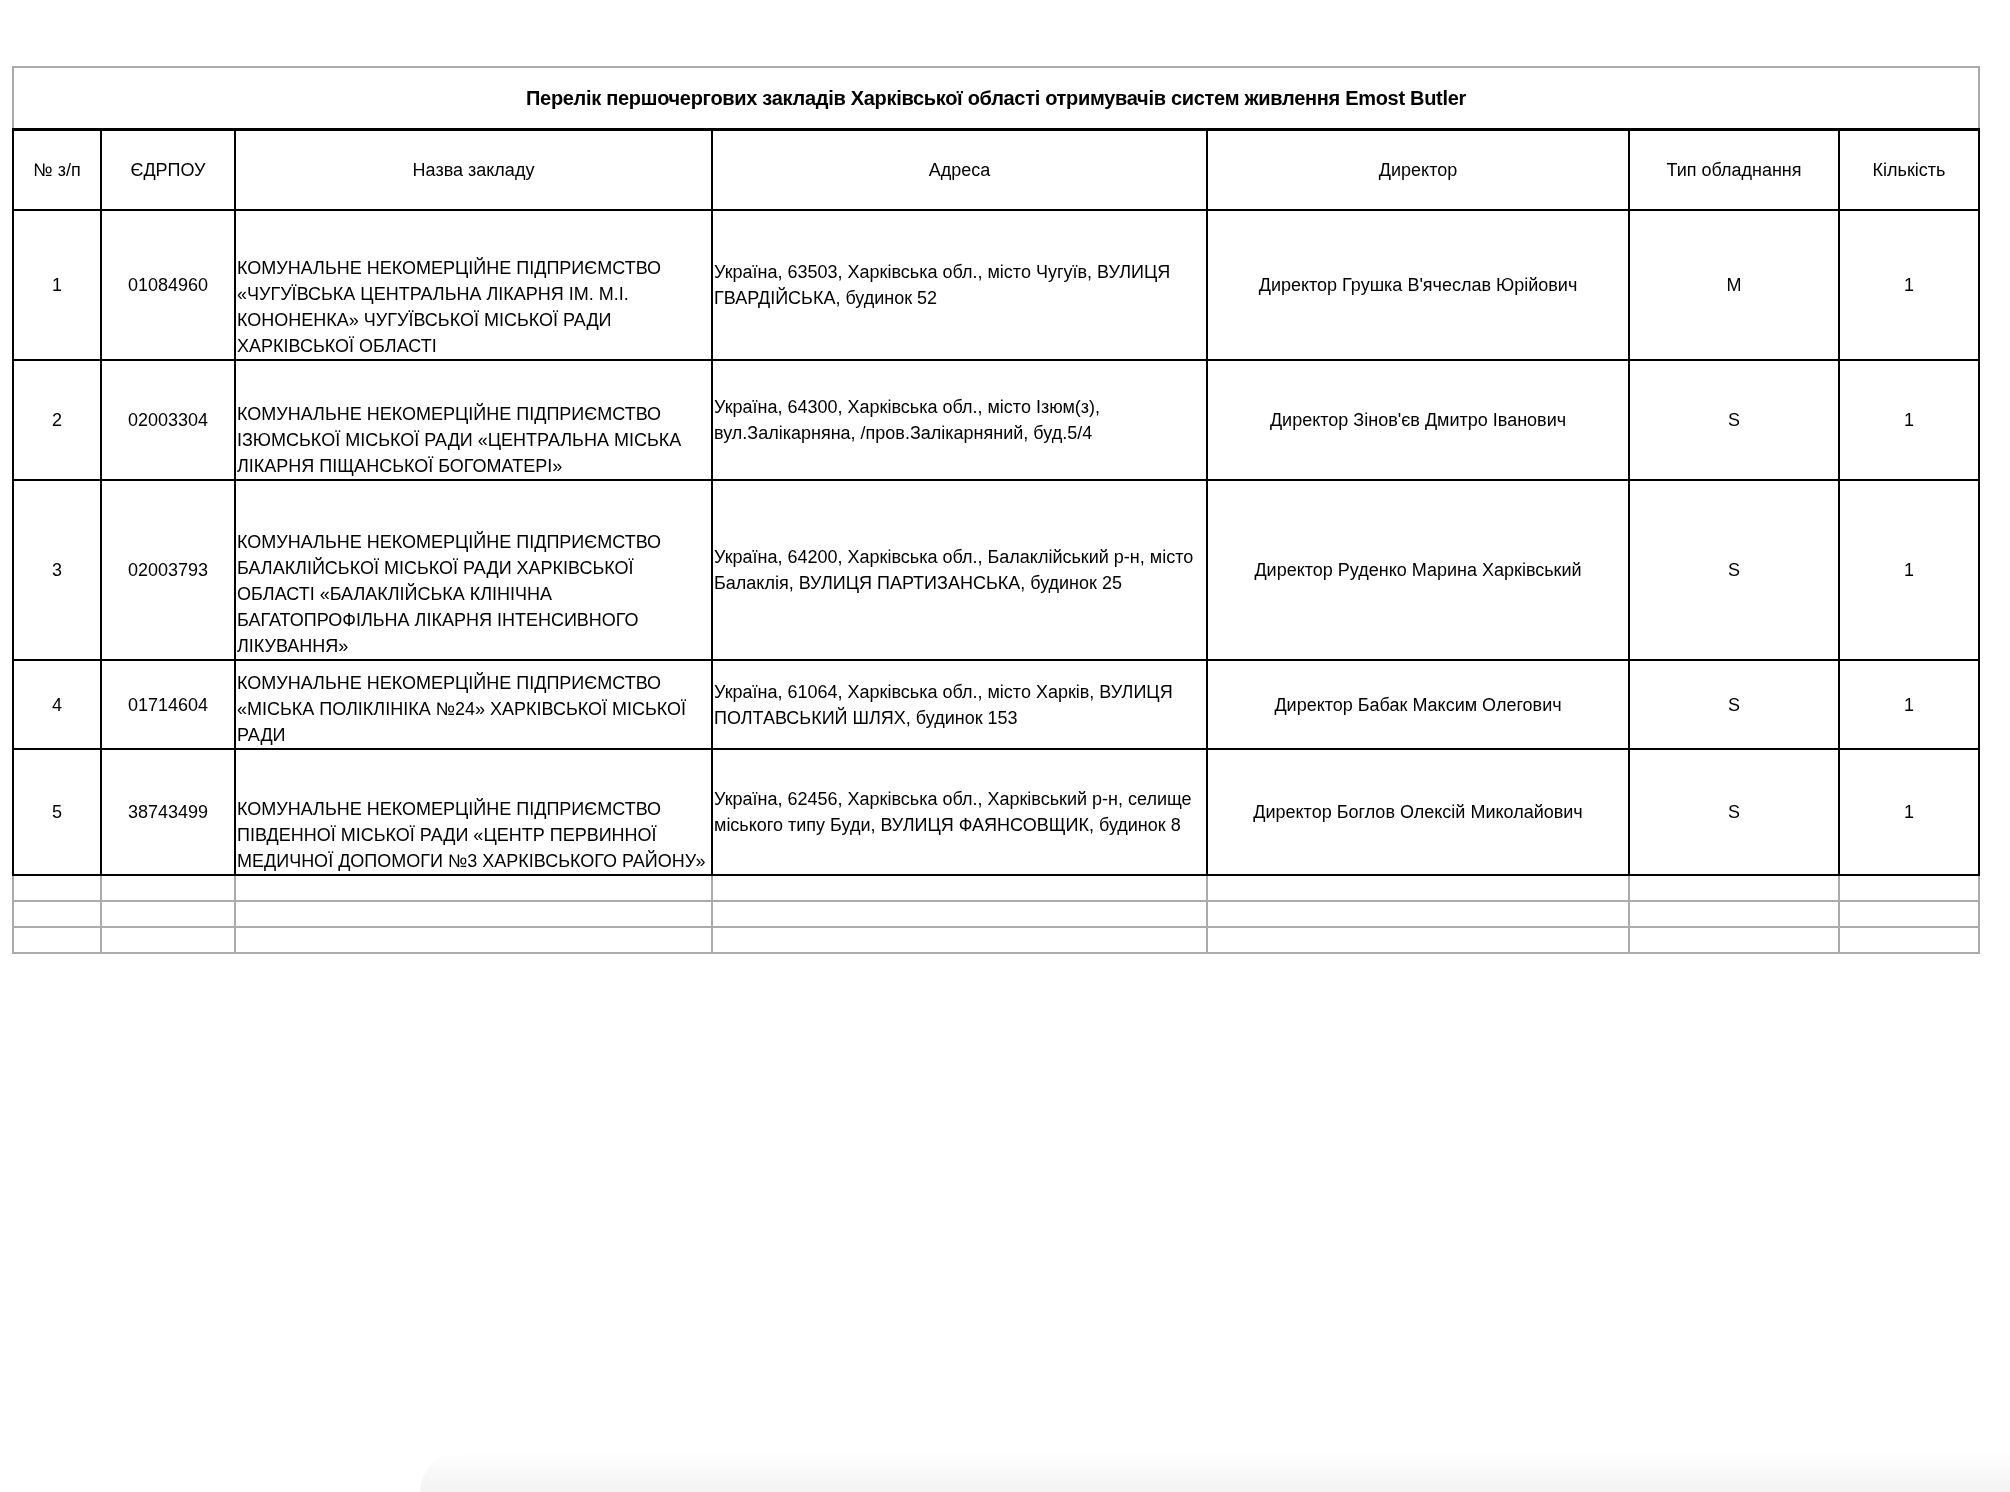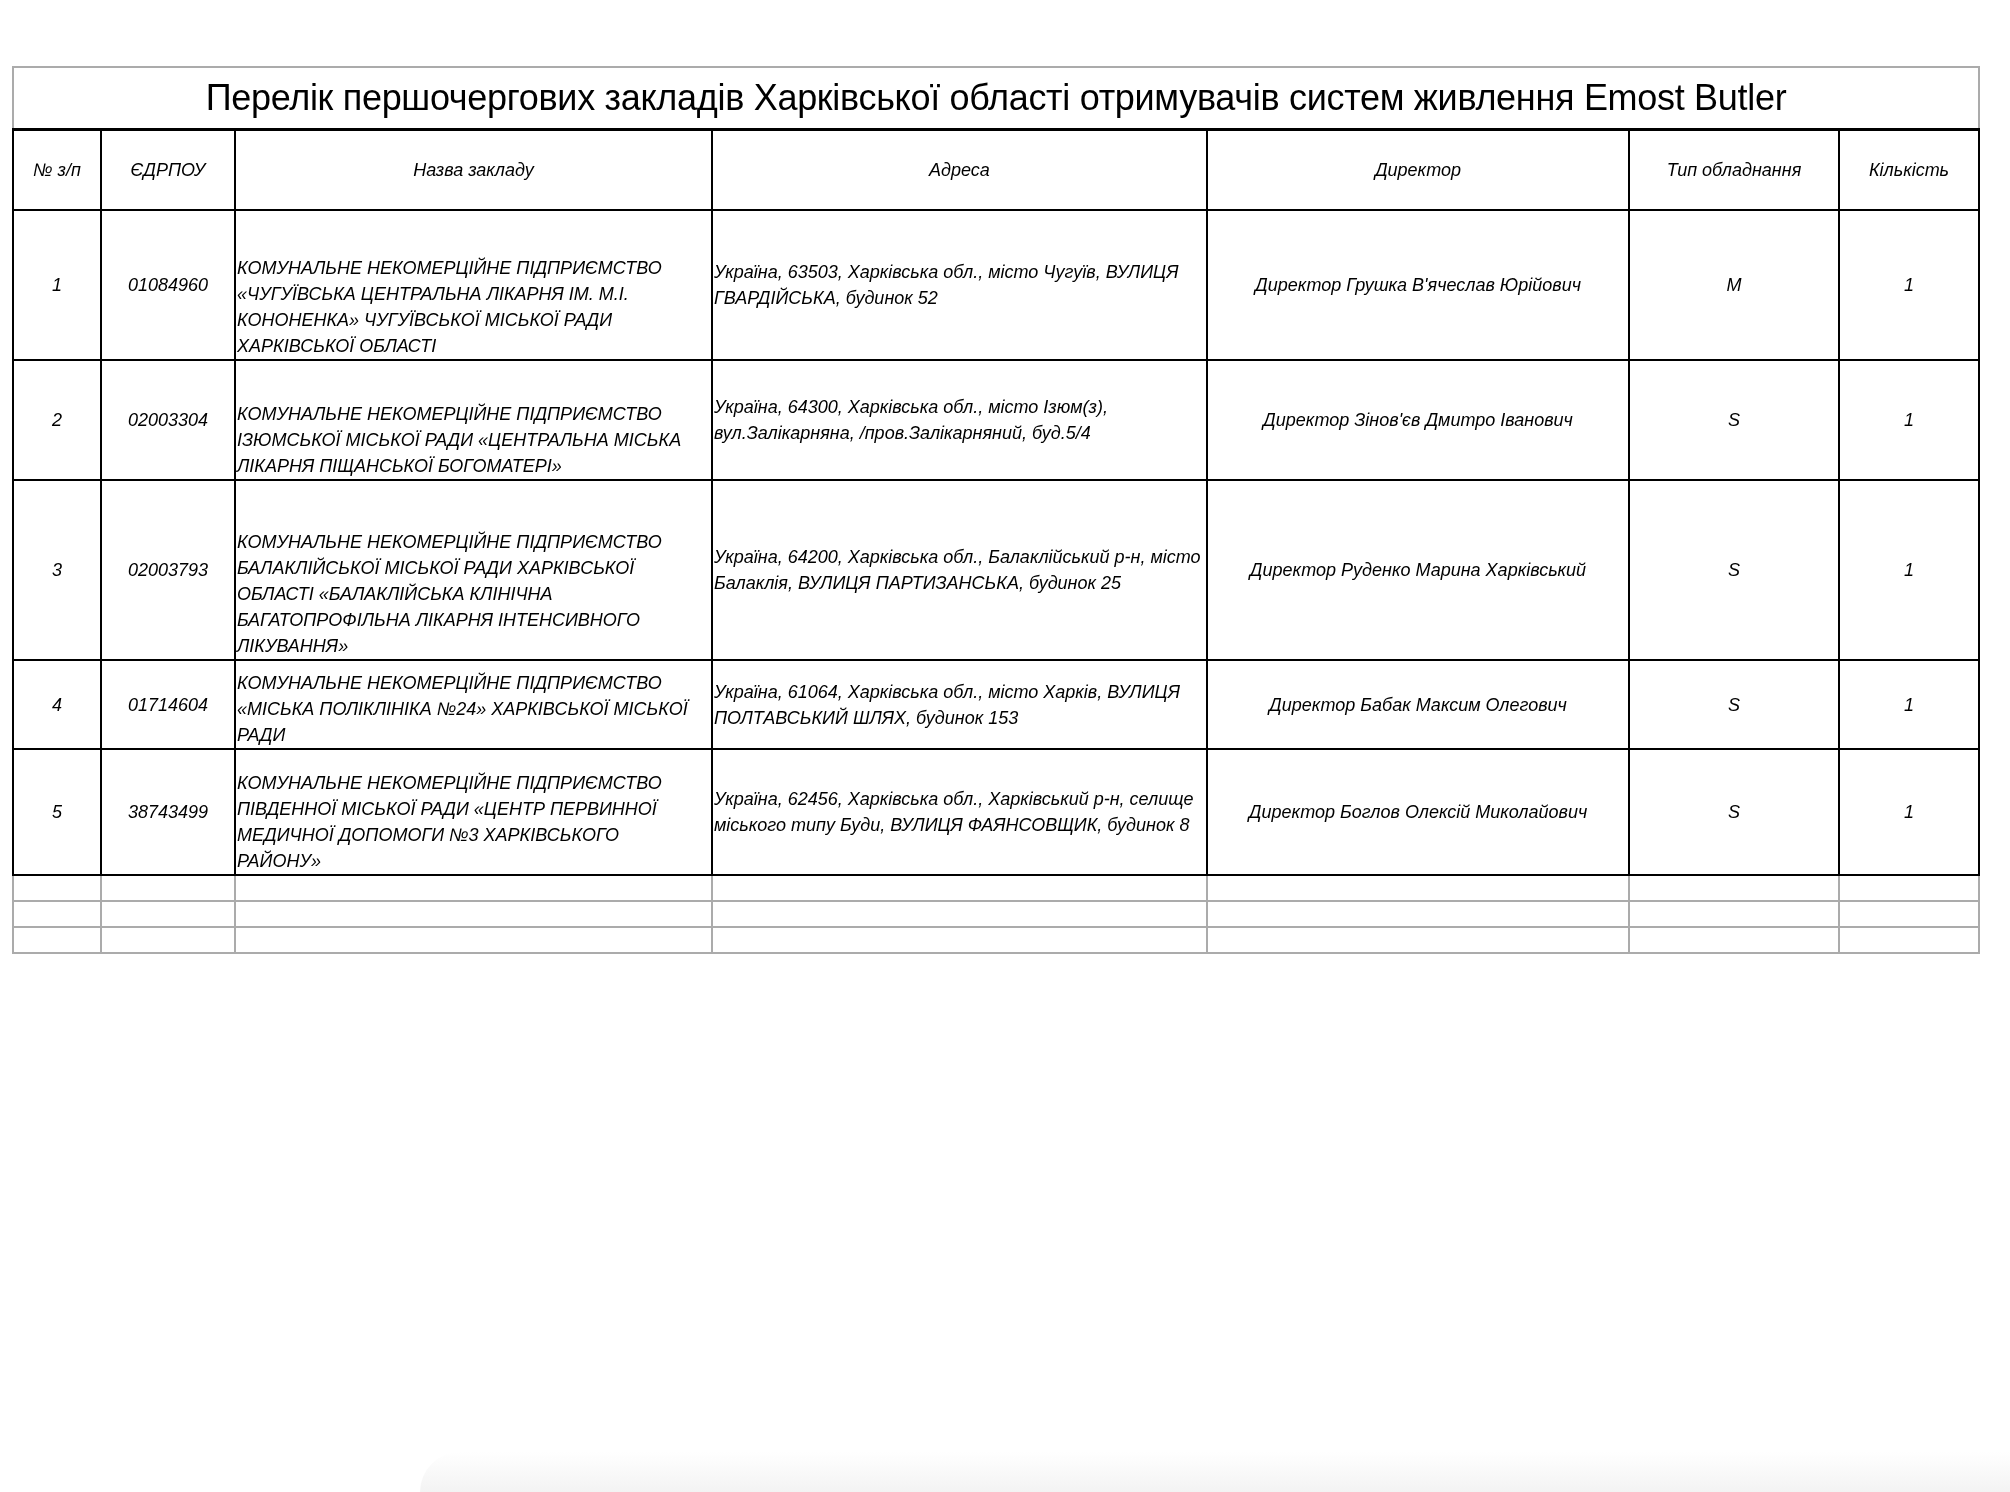--- a/index.html
+++ b/index.html
@@ -4,25 +4,25 @@
 <style>
   html, body { margin: 0; padding: 0; background: #ffffff; }
   body {
     width: 2010px; height: 1492px; position: relative; overflow: hidden;
     font-family: "Liberation Sans", sans-serif; color: #000;
   }
   .sheet { position: absolute; left: 12px; top: 66px; }
   table { border-collapse: collapse; table-layout: fixed; }
   td, th { padding: 0; vertical-align: middle; font-weight: normal; }
   .title-cell {
-    height: 60px; text-align: center; font-size: 36px; font-weight: normal;
+    height: 60px; text-align: center; font-size: 20px; font-weight: bold;
     border: 2px solid #ababab; border-bottom: 3px solid #000;
     letter-spacing: -0.3px;
   }
-  .hdr th, .row td { border: 2.5px solid #000; font-style: italic; }
+  .hdr th, .row td { border: 2.5px solid #000; }
   .hdr th { height: 78px; font-size: 18px; text-align: center; }
   .row td { font-size: 18px; line-height: 26px; }
   .c { text-align: center; }
   .l { text-align: left; padding-left: 1px; padding-right: 4px; }
   .empty td { border: 2px solid #ababab; height: 24px; }
   .empty:first-of-type td { border-top: 2.5px solid #000; }
   .shadow {
     position: absolute; left: 420px; right: 0; bottom: 0; height: 40px;
     background: linear-gradient(to bottom, rgba(240,240,240,0), rgba(235,235,235,0.6));
     border-top-left-radius: 60px;

